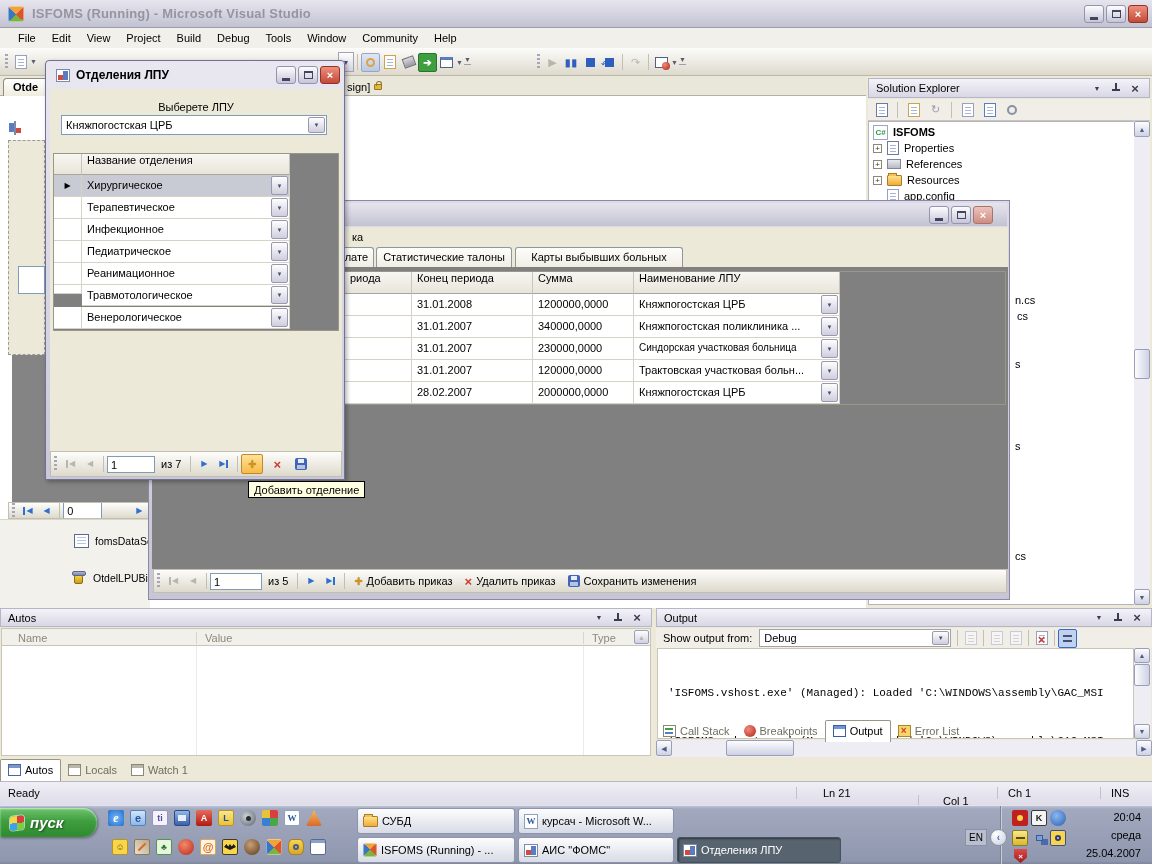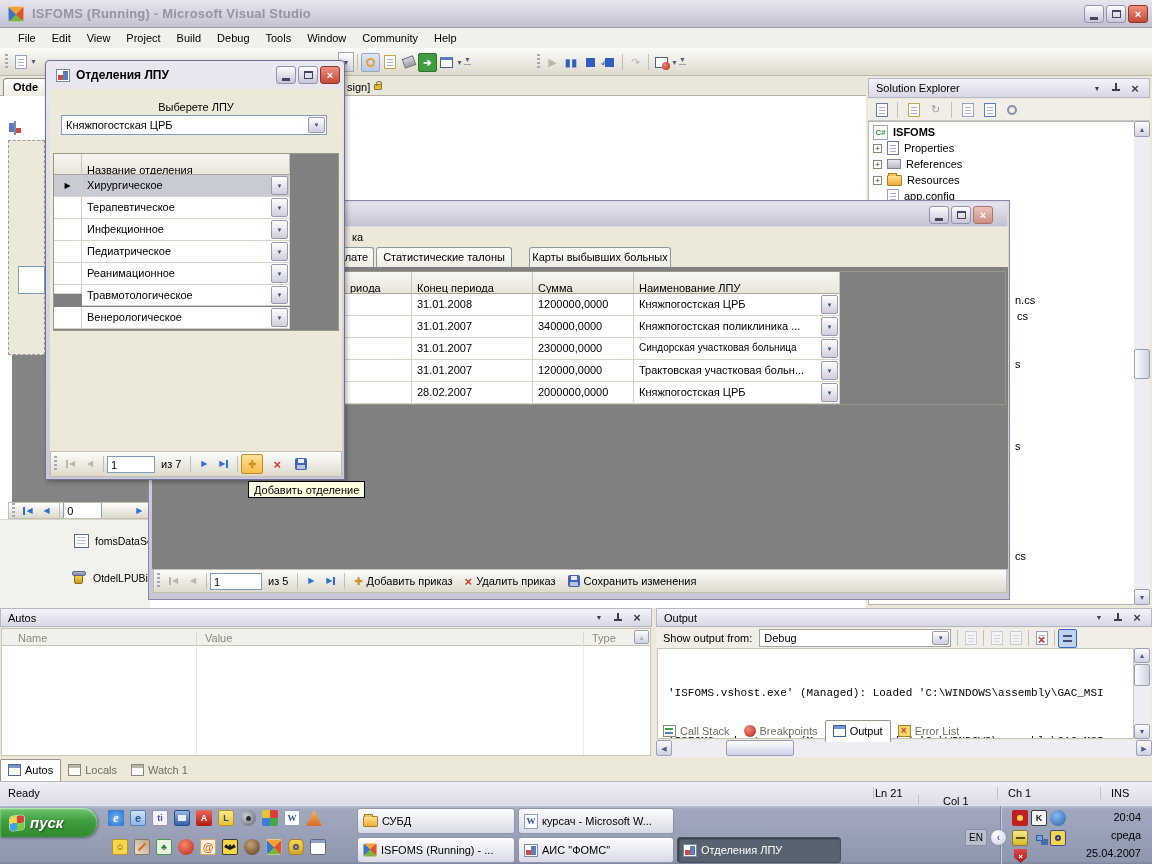--- a/index.html
+++ b/index.html
@@ -34,21 +34,21 @@
 .navbox{height:17px;background:#fff;border:1px solid #7f9db9;padding:2px 3px;font-size:11px}
 .i-plus{color:#d4941c;font-weight:bold;font-size:14px;line-height:1;text-shadow:0 0 1px #8a5f0a}
 .i-x{color:#cf3a2e;font-weight:bold;font-size:13px;line-height:1}
 .i-save{width:12px;height:12px;background:#4365b8;border-radius:2px;position:relative;display:inline-block}
 .i-save::before{content:"";position:absolute;left:3px;top:1px;width:6px;height:4px;background:#e8ecf5}
 .i-save::after{content:"";position:absolute;left:2px;bottom:1px;width:8px;height:4px;background:#b8c4dd}
 .hotbtn{border:1px solid #c08a2a;background:linear-gradient(#fde29a,#f7bb47);border-radius:2px;width:22px;height:20px;display:flex;align-items:center;justify-content:center}
 .cbtn{position:absolute;right:1px;top:1px;bottom:1px;width:17px;background:linear-gradient(#fefefe,#cfcedd);border:1px solid #9a98b0;border-radius:2px;display:flex;align-items:center;justify-content:center}
 .cbtn::before{content:"▼";font-size:6px;color:#44507c}
 
-.gh{background:linear-gradient(#f7f6f2,#e8e5da);border-right:1px solid #c9c5ba;border-bottom:1px solid #aaa69a;padding:10px 5px;overflow:hidden;white-space:nowrap}
+.gh{background:linear-gradient(#f7f6f2,#e8e5da);border-right:1px solid #c9c5ba;border-bottom:1px solid #aaa69a;padding:0 5px;overflow:hidden;white-space:nowrap}
 .gc{background:#fff;border-right:1px solid #d6d2c8;border-bottom:1px solid #d6d2c8;padding:4px 5px;position:relative;overflow:hidden;white-space:nowrap}
 .sel{background:#c8cbd3}
 
 .phead{background:linear-gradient(#f4f3f9,#d8d7e5);border:1px solid #b7b5c8;display:flex;align-items:center}
 .ptitle{padding-left:7px}
 .pico{width:16px;height:15px;display:flex;align-items:center;justify-content:center;margin-right:3px}
 .i-chev::before{content:"▼";font-size:7px;color:#3c3c50}
 .i-pin{width:10px;height:10px;position:relative;display:inline-block}
 .i-pin::before{content:"";position:absolute;top:0;left:4px;width:2px;height:6px;background:#3c3c50}
 .i-pin::after{content:"";position:absolute;top:6px;left:1px;width:8px;height:2px;background:#3c3c50}
@@ -308,21 +308,21 @@
           <span class="gx">×</span>
         </span>
     </span>
   </div>
   <div class="a" style="left:3px;top:26px;width:856px;height:20px;background:#ece9d8">
     <span class="a" style="left:200px;top:4px">ка</span>
   </div>
   <div class="a" style="left:3px;top:46px;width:856px;height:20px;background:#ece9d8">
     <span class="tab-app a" style="left:158px;top:0;width:64px;justify-content:flex-end;padding-right:5px">лате</span>
     <span class="tab-app a" style="left:224px;top:0;width:136px">Статистические талоны</span>
-    <span class="tab-app a" style="left:377px;top:0;width:142px">Карты выбывших больных</span>
+    <span class="tab-app a" style="left:363px;top:0;width:168px">Карты выбывших больных</span>
   </div>
   <div class="a" style="left:3px;top:66px;width:856px;height:302px;background:#808080">
 
     <div class="a" style="left:192px;top:4px;width:662px;height:134px;border:1px solid #99968a;background:#808080">
       <div class="fx" style="height:22px;align-items:stretch">
         <span class="gh" style="width:67px">риода</span>
         <span class="gh" style="width:121px">Конец периода</span>
         <span class="gh" style="width:101px">Сумма</span>
         <span class="gh" style="width:206px">Наименование ЛПУ</span>
       </div>
@@ -577,21 +577,21 @@
   <span class="ttab">
       <span style="width:13px;height:12px;background:#f6d56a;border:1px solid #a8872a;position:relative">
         <i class="i-x" style="position:absolute;left:2px;top:0;font-style:normal;font-size:10px">×</i>
       </span>
       <span>Error List</span>
     </span>
 </div>
 
 <div class="a" style="left:0;top:781px;width:1152px;height:24px;background:linear-gradient(#f0eff6,#dddce8);border-top:1px solid #b9b7c6">
   <span class="a" style="left:8px;top:5px">Ready</span>
-  <span class="a" style="left:873px;top:5px;border-left:1px solid #c2c0cf;padding-left:1px">Ln 21</span>
+  <span class="a" style="left:796px;top:5px;border-left:1px solid #c2c0cf;padding-left:26px">Ln 21</span>
   <span class="a" style="left:918px;top:13px;border-left:1px solid #c2c0cf;padding-left:24px">Col 1</span>
   <span class="a" style="left:997px;top:5px;border-left:1px solid #c2c0cf;padding-left:10px">Ch 1</span>
   <span class="a" style="left:1100px;top:5px;border-left:1px solid #c2c0cf;padding-left:10px">INS</span>
 </div>
 
 <div class="a tbar" style="left:0;top:805px;width:1152px;height:59px;z-index:5">
 
   <div class="a fx" style="left:0;top:2px;width:97px;height:29px;background:linear-gradient(#6fc56f,#3f9e3f 45%,#2e8a2e);border-radius:0 14px 14px 0;box-shadow:inset 0 1px 2px #c9f0c9,1px 1px 3px rgba(0,0,0,.4);padding-left:10px;gap:6px">
     <span style="width:14px;height:14px;background:conic-gradient(#d93f3f 0 25%,#7ad13f 0 50%,#3fa0ee 0 75%,#f8d648 0);border-radius:3px;transform:skewY(-6deg);box-shadow:0 0 0 1px rgba(255,255,255,.6)"></span>
     <span style="color:#fff;font-weight:bold;font-size:15px;font-style:italic;text-shadow:1px 1px 2px rgba(0,0,0,.5)">пуск</span>

